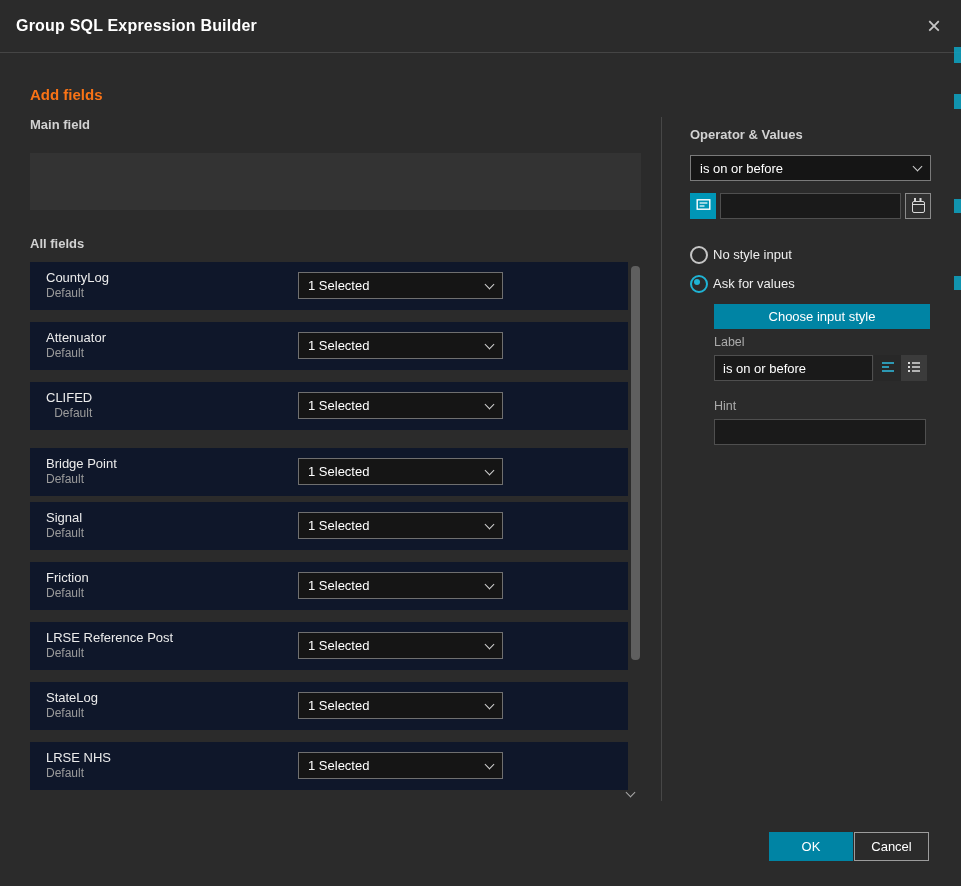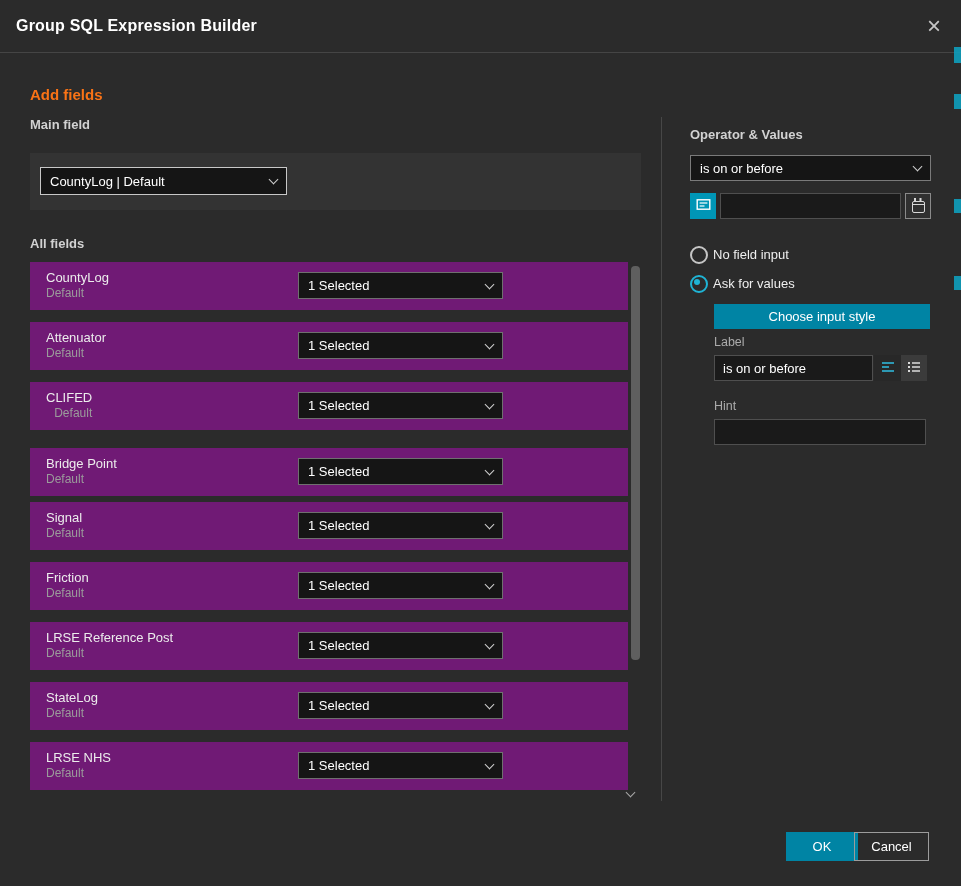--- a/index.html
+++ b/index.html
@@ -17,21 +17,21 @@
   .close-btn { margin-left:auto; background:none; border:none; cursor:pointer;
                color:#c6c6c6; font-size:24px; line-height:1; padding:0 4px; font-family:inherit; }
 
   
   .h-add { left:30px; top:86px; font-size:15px; font-weight:700; color:#f97316; }
   .h-sec { font-size:13px; font-weight:700; color:#d2d2d2; }
 
   
   .panel { background:#333333; }
   .main-panel { left:30px; top:153px; width:611px; height:57px; }
-  .field-row { left:30px; width:598px; height:48px; background:#701a75; }
+  .field-row { left:30px; width:598px; height:48px; background:#0f172a; }
   .row-text { position:absolute; left:16px; top:8px; }
   .row-name { font-size:13px; color:#ececec; }
   .row-sub  { font-size:12px; color:#9b9b9b; margin-top:1px; }
 
   
   .selectbox { position:absolute; display:flex; align-items:center; gap:8px;
                background:#151515; border:1px solid #6f6f6f; padding:0 9px;
                font-size:13px; color:#ffffff; cursor:pointer; box-sizing:border-box; }
   .selectbox--focus { border-color:#c8c8c8; }
   .selectbox .lbl { white-space:nowrap; overflow:hidden; }
@@ -80,45 +80,41 @@
   .btn-teal { position:absolute; background:#0084a4; border:none; color:#ffffff;
               font-size:13px; font-family:inherit; cursor:pointer; }
   .btn-choose { left:714px; top:304px; width:216px; height:25px; }
 
   .caption { position:absolute; font-size:12.5px; color:#ababab; }
 
   .style-btn-a { left:874px; top:355px; width:27px; height:26px; background:#282828; }
   .style-btn-b { left:901px; top:355px; width:26px; height:26px; background:#3b3b3b; }
 
   
-  .btn-ok { left:769px; top:832px; width:72px; height:29px;margin-left:17px; }
+  .btn-ok { left:769px; top:832px; width:84px; height:29px; }
   .btn-cancel { position:absolute; left:854px; top:832px; width:75px; height:29px;
                 background:transparent; border:1px solid #9c9c9c; color:#ffffff;
                 font-size:13px; font-family:inherit; cursor:pointer; }
 
   .edge-art { position:absolute; left:954px; width:7px; background:#0e9fbc; opacity:.9; }
 </style>
 </head>
 <body>
 
 <div class="abs titlebar">
   <span class="title">Group SQL Expression Builder</span>
   <button class="close-btn">
     <span>×</span>
   </button>
 </div>
 
 <div class="abs h-add">Add fields</div>
 <div class="abs h-sec" style="left:30px; top:117px;">Main field</div>
 
 <div class="abs panel main-panel">
-  <div class="selectbox selectbox--focus" style="left:10px; top:14px; width:247px; height:28px;">
-    <span class="lbl">CountyLog | Default</span>
-    <span class="chev"></span>
-  </div>
 </div>
 
 <div class="abs h-sec" style="left:30px; top:236px;">All fields</div>
 
 <div class="abs field-row" style="top:262px;">
   <div class="row-text">
     <div class="row-name">CountyLog</div>
     <div class="row-sub">Default</div>
   </div>
   <div class="selectbox" style="left:268px; top:10px; width:205px; height:27px;">
@@ -235,21 +231,21 @@
       <line x1="3.6" y1="9" x2="8.5" y2="9" stroke="#ffffff" stroke-width="1.2"></line>
     </svg>
   </span>
 </button>
 <input class="input" style="left: 720px; top: 193px; width: 181px;" value="">
 <button class="icon-btn btn-datepick">
   <span class="cal cal--gray"></span>
 </button>
 
 <div class="radio" style="left:690px; top:246px;"></div>
-<div class="radio-lbl" style="left:713px; top:247px;">No field input</div>
+<div class="radio-lbl" style="left:713px; top:247px;">No style input</div>
 
 <div class="radio radio--on" style="left:690px; top:275px;"></div>
 <div class="radio-lbl" style="left:713px; top:276px;">Ask for values</div>
 
 <button class="btn-teal btn-choose">Choose input style</button>
 
 <div class="caption" style="left:714px; top:335px;">Label</div>
 <input class="input" style="left: 714px; top: 355px; width: 159px;" value="is on or before">
 
 <button class="icon-btn style-btn-a">

